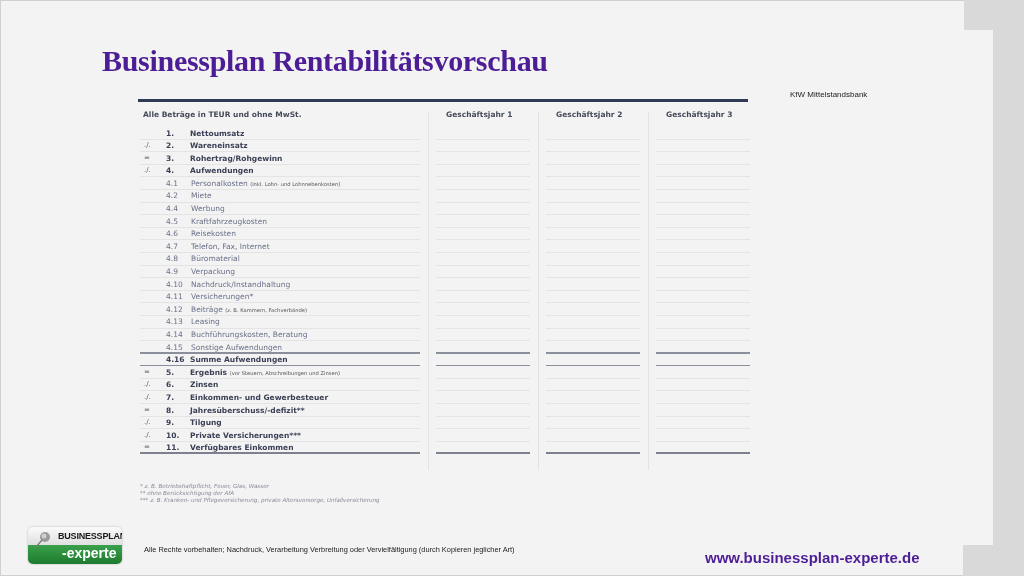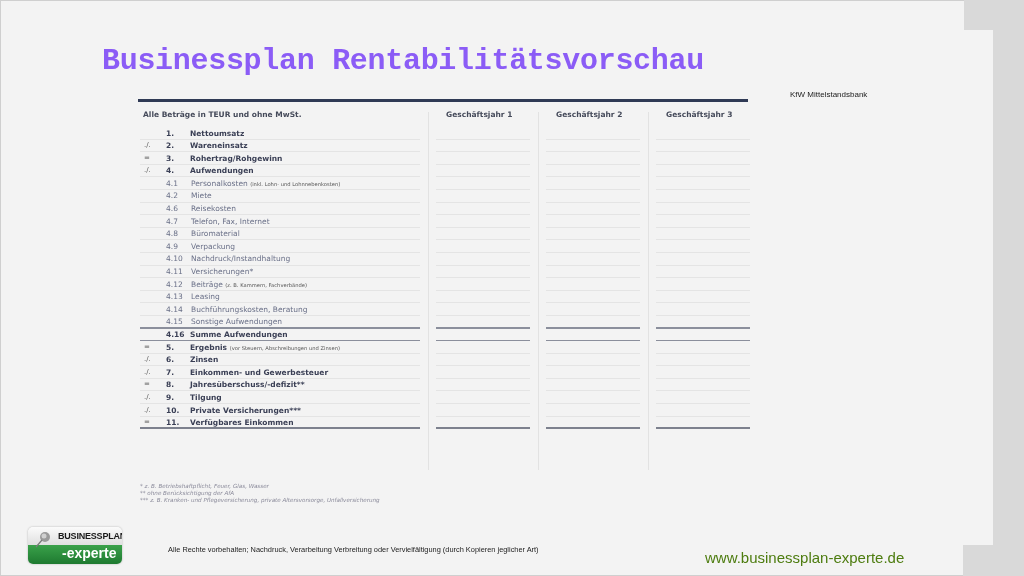--- a/index.html
+++ b/index.html
@@ -1,21 +1,21 @@
 <!DOCTYPE html>
 <html><head>
 <meta charset="utf-8">
 <style>
   html, body { margin:0; padding:0; }
   body { width:1024px; height:576px; position:relative; overflow:hidden; background:#f3f3f3; font-family:"DejaVu Sans", sans-serif; }
   .frame { position:absolute; left:0; top:0; width:1022px; height:574px; border:1px solid #cfcfcf; }
   .strip-top { position:absolute; left:964px; top:0; width:60px; height:30px; background:#d9d9d9; }
   .strip-right { position:absolute; left:993px; top:30px; width:31px; height:515px; background:#d9d9d9; }
   .strip-bottom { position:absolute; left:963px; top:545px; width:61px; height:31px; background:#d9d9d9; }
-  .title { position:absolute; left:102px; top:44px; font-family:Liberation Mono, monospace; font-weight:bold; font-size:30px; color:#8b5cf6; letter-spacing:-0.3px; }
+  .title { position:absolute; left:102px; top:44px; font-family:Liberation Serif, serif; font-weight:bold; font-size:30px; color:#4c1d95; letter-spacing:-0.3px; }
   .kfw { position:absolute; left:790px; top:90px; font-size:8px; color:#222; font-family:"Liberation Sans", sans-serif; }
   .rule-top { position:absolute; left:138px; top:99px; width:610px; height:3px; background:#2f3a55; }
   .col-sep { position:absolute; top:112px; width:1px; height:358px; background:#e2e2e2; }
   .hdr { position:absolute; top:110px; font-size:7.5px; font-weight:bold; color:#454a5a; }
   .rows { position:absolute; left:140px; top:127px; width:612px; }
   .row { position:relative; height:12.6px; }
   .row .sep { position:absolute; bottom:0; height:1px; background:#e4e4e4; }
   .row .sep.label { left:0; width:280px; }
   .row .sep.c1 { left:296px; width:94px; }
   .row .sep.c2 { left:406px; width:94px; }
@@ -29,22 +29,22 @@
   .row.sub .num, .row.sub .lbl { color:#6a7088; }
   .row.sub .lbl { left:51px; }
   .note { font-size:5.2px; font-weight:normal; color:#555; }
   .footnotes { position:absolute; left:140px; top:483px; font-size:5.6px; font-style:italic; color:#8a8a9a; line-height:7px; }
   .logo { position:absolute; left:28px; top:527px; width:94px; height:37px; border-radius:5px; overflow:hidden; box-shadow:0 0 2px #aaa; }
   .logo .top { position:absolute; left:0; top:0; width:94px; height:18px; background:linear-gradient(#fbfbfb,#e0e0e0); }
   .logo .bot { position:absolute; left:0; top:18px; width:94px; height:19px; background:linear-gradient(#3aa14a,#1e7a30); }
   .logo .t1 { position:absolute; left:30px; top:4px; font-size:9px; font-weight:bold; color:#1a1a1a; font-family:"Liberation Sans", sans-serif; letter-spacing:-0.2px; }
   .logo .t2 { position:absolute; left:34px; top:18px; font-size:14px; font-weight:bold; color:#fff; font-family:"Liberation Sans", sans-serif; }
   .logo .pin { position:absolute; left:6px; top:3px; width:18px; height:18px; }
-  .copyright { position:absolute; left:144px; top:545px; font-size:7.4px; color:#222; line-height:10px; font-family:"Liberation Sans", sans-serif;margin-left:24px; }
-  .url { position:absolute; left:705px; top:549px; font-size:15px; font-weight:normal; color:#4d7c0f; font-family:"Liberation Sans", sans-serif; }
+  .copyright { position:absolute; left:144px; top:545px; font-size:7.4px; color:#222; line-height:10px; font-family:"Liberation Sans", sans-serif; }
+  .url { position:absolute; left:705px; top:549px; font-size:15px; font-weight:bold; color:#4c1d95; font-family:"Liberation Sans", sans-serif; }
 </style>
 </head>
 <body>
 
 <div class="frame"></div>
 <div class="strip-top"></div>
 <div class="strip-right"></div>
 <div class="strip-bottom"></div>
 
 <div class="title">Businessplan Rentabilitätsvorschau</div>
@@ -103,20 +103,38 @@
       <span class="lbl"><span>Personalkosten</span> <span class="note">(inkl. Lohn- und Lohnnebenkosten)</span></span>
       <div class="sep label"></div>
       <div class="sep c1"></div>
       <div class="sep c2"></div>
       <div class="sep c3"></div>
     </div>
     <div class="row sub">
       <span class="op"></span>
       <span class="num">4.2</span>
       <span class="lbl"><span>Miete</span> <span class="note"></span></span>
+      <div class="sep label"></div>
+      <div class="sep c1"></div>
+      <div class="sep c2"></div>
+      <div class="sep c3"></div>
+    </div>
+    <div class="row sub">
+      <span class="op"></span>
+      <span class="num">4.4</span>
+      <span class="lbl"><span>Werbung</span> <span class="note"></span></span>
+      <div class="sep label"></div>
+      <div class="sep c1"></div>
+      <div class="sep c2"></div>
+      <div class="sep c3"></div>
+    </div>
+    <div class="row sub">
+      <span class="op"></span>
+      <span class="num">4.5</span>
+      <span class="lbl"><span>Kraftfahrzeugkosten</span> <span class="note"></span></span>
       <div class="sep label"></div>
       <div class="sep c1"></div>
       <div class="sep c2"></div>
       <div class="sep c3"></div>
     </div>
     <div class="row sub">
       <span class="op"></span>
       <span class="num">4.6</span>
       <span class="lbl"><span>Reisekosten</span> <span class="note"></span></span>
       <div class="sep label"></div>

